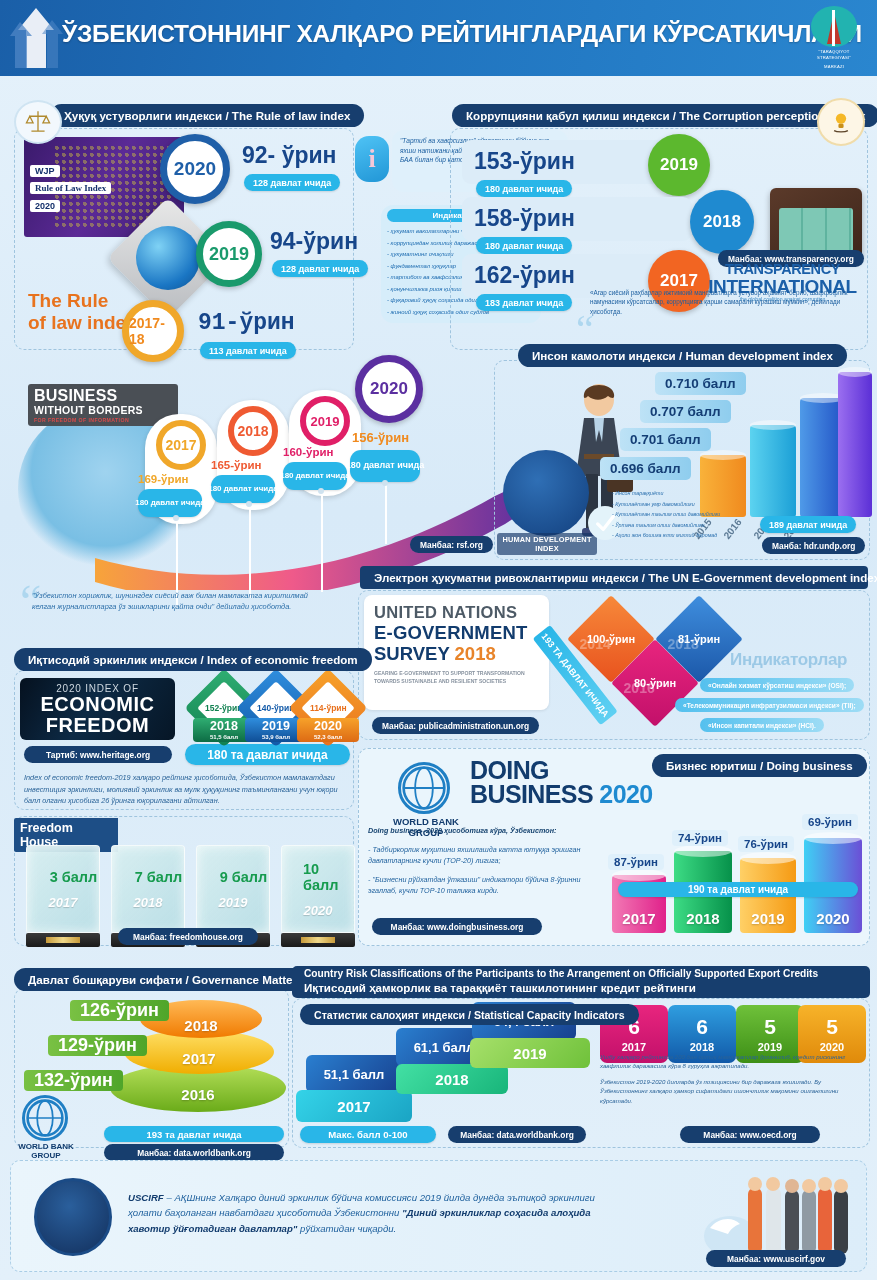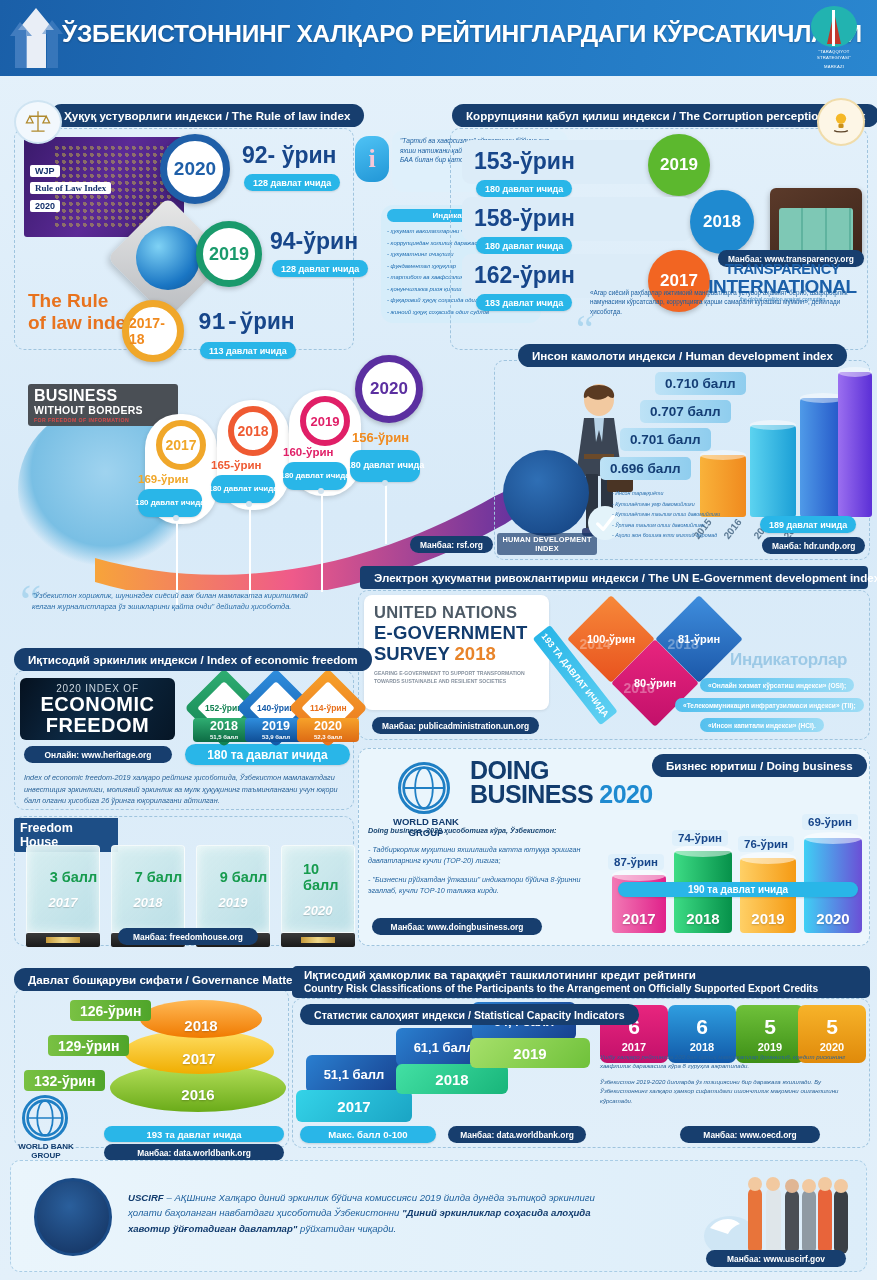--- a/index.html
+++ b/index.html
@@ -207,21 +207,21 @@
   .db-cyl .yr{position:absolute;bottom:6px;left:0;width:100%;text-align:center;
     color:#fff;font-size:15px;font-weight:bold;text-shadow:0 1px 2px rgba(0,0,0,.2);}
   .db-rank{position:absolute;background:#dff0fb;color:#17468a;font-weight:bold;font-size:11.5px;
     border-radius:4px;padding:2px 6px;white-space:nowrap;}
 
   
   .gov-layer{position:absolute;border-radius:50%;display:flex;align-items:center;justify-content:center;}
   .gov-layer span{color:#fff;font-size:15px;font-weight:bold;text-shadow:0 1px 2px rgba(0,0,0,.22);
     margin-top:12px;}
   .gov-tab{position:absolute;height:21px;border-radius:4px;display:flex;align-items:center;
-    padding:4px 10px;color:#fff;font-size:14px;font-weight:bold;white-space:nowrap;
+    padding:4px 10px;color:#fff;font-size:18px;font-weight:bold;white-space:nowrap;
     background:linear-gradient(90deg,#79c143,#4fa52a);}
   .wbg-globe2{position:absolute;left:22px;top:1095px;width:46px;height:46px;border-radius:50%;
     border:3px solid #1f7fc4;}
 
   
   .sc-box{position:absolute;border-radius:6px;display:flex;align-items:center;justify-content:center;
     color:#fff;font-size:13px;font-weight:bold;white-space:nowrap;}
 
   
   .oecd-badge{position:absolute;right:14px;top:968px;width:78px;height:24px;background:#fff;
@@ -505,21 +505,21 @@
   <div class="egov-ind-row" style="left:700px;top:718px;">«Инсон капитали индекси» (HCI).</div>
 
   <div class="sect-title" style="left:14px;top:648px;">Иқтисодий эркинлик индекси / Index of economic freedom</div>
   <div class="dash-box" style="left:14px;top:670px;width:340px;height:140px;"></div>
 
   <div class="ief-card">
     <div class="i1">2020 INDEX OF</div>
     <div class="i2">ECONOMIC</div>
     <div class="i3">FREEDOM</div>
   </div>
-  <div class="pill-src" style="left:24px;top:746px;width:148px;">Онлайн: www.heritage.org</div>
+  <div class="pill-src" style="left:24px;top:746px;width:148px;">Тартиб: www.heritage.org</div>
   <div class="pill-cyan" style="left:185px;top:744px;width:165px;height:21px;font-size:12px;">180 та давлат ичида</div>
 
   <div class="ef-diam" style="left:196px;top:680px;background:linear-gradient(135deg,#2fae72,#108050);">
     <div class="in">
         <span style="color:#108050;">152-ўрин</span>
       </div>
   </div>
   <div class="ef-tab" style="left:193px;top:718px;background:linear-gradient(180deg,#2fae72,#0d6c44);">
     <div class="yy">2018</div>
     <div class="ss">51,5 балл</div>
@@ -655,22 +655,22 @@
   <svg class="wbg-globe2" viewBox="0 0 46 46">
     <circle cx="23" cy="23" r="20" fill="none" stroke="#1f7fc4" stroke-width="3"></circle>
     <ellipse cx="23" cy="23" rx="9" ry="20" fill="none" stroke="#1f7fc4" stroke-width="2"></ellipse>
     <line x1="3" y1="23" x2="43" y2="23" stroke="#1f7fc4" stroke-width="2"></line>
   </svg>
   <div style="position:absolute;left:10px;top:1142px;width:72px;text-align:center;color:#123c6e;font-size:8px;font-weight:bold;">WORLD BANK GROUP</div>
   <div class="pill-cyan" style="left:104px;top:1126px;width:180px;height:16px;font-size:9.5px;">193 та давлат ичида</div>
   <div class="pill-src" style="left:104px;top:1144px;width:180px;">Манбаа: data.worldbank.org</div>
 
   <div class="sect-title two-line" style="left:292px;top:966px;width:578px;align-items:flex-start;border-radius:5px;padding-left:12px;">
+    <span style="font-size:10.2px;">Country Risk Classifications of the Participants to the Arrangement on Officially Supported Export Credits</span>
     <span>Иқтисодий ҳамкорлик ва тараққиёт ташкилотининг кредит рейтинги</span>
-    <span style="font-size:10.2px;">Country Risk Classifications of the Participants to the Arrangement on Officially Supported Export Credits</span>
   </div>
   <div class="oecd-badge">
     <svg viewBox="0 0 18 18" width="15" height="15">
         <circle cx="9" cy="9" r="8" fill="#1f7fc4"></circle>
         <ellipse cx="9" cy="9" rx="3.5" ry="8" fill="none" stroke="#fff" stroke-width="1"></ellipse>
       </svg>
     <span class="o1">OECD</span>
     <span class="o2">BETTER POLICIES FOR BETTER LIVES</span>
   </div>
   <div class="dash-box" style="left:292px;top:998px;width:578px;height:150px;"></div>

